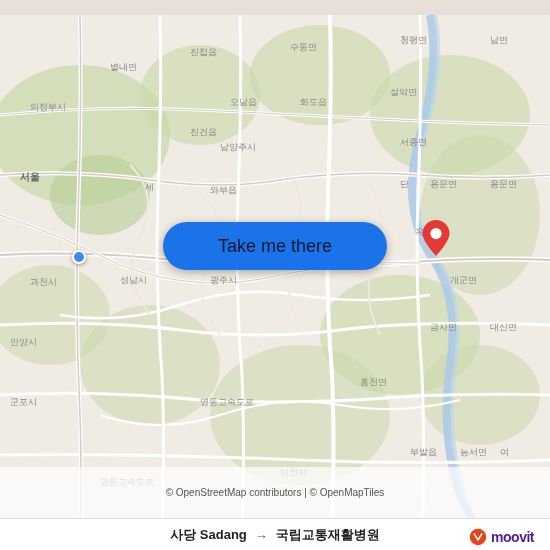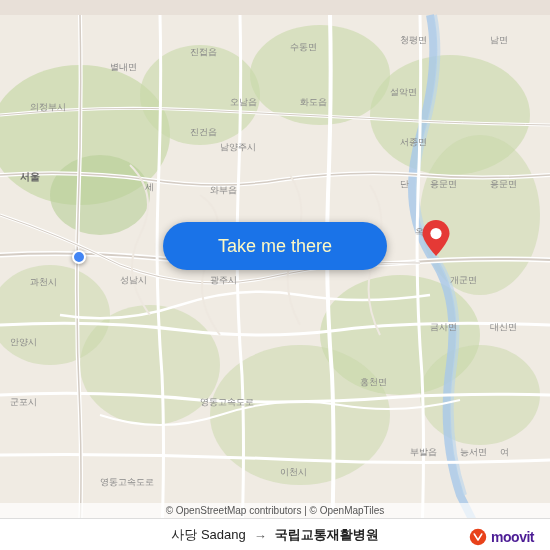--- a/index.html
+++ b/index.html
@@ -21,21 +21,21 @@
     }
 
     
     #take-me-there-btn {
       position: absolute;
       top: 222px;
       left: 163px;
       width: 224px;
       height: 48px;
       background-color: #1a73e8;
-      color: #fef9c3;
+      color: #0f172a;
       border: none;
       border-radius: 24px;
       font-size: 18px;
       font-weight: 500;
       cursor: pointer;
       display: flex;
       align-items: center;
       justify-content: center;
       box-shadow: 0 2px 8px rgba(0,0,0,0.3);
       z-index: 10;
@@ -72,21 +72,21 @@
     #attribution {
       position: absolute;
       bottom: 32px;
       left: 0;
       right: 0;
       text-align: center;
       font-size: 10px;
       color: #555;
       z-index: 10;
       background: rgba(255,255,255,0.7);
-      padding: 2px 0;
+      padding: 20px 0;
     }
 
     
     #route-bar {
       position: absolute;
       bottom: 0;
       left: 0;
       right: 0;
       height: 32px;
       background: white;
@@ -94,21 +94,21 @@
       align-items: center;
       justify-content: center;
       padding: 0 16px;
       font-size: 13px;
       color: #222;
       z-index: 10;
       border-top: 1px solid #ddd;
     }
 
     #route-bar .route-from {
-      font-weight: 400;
+      font-weight: 700;
     }
 
     #route-bar .route-arrow {
       margin: 0 8px;
       color: #555;
     }
 
     #route-bar .route-to {
       font-weight: 600;
     }

